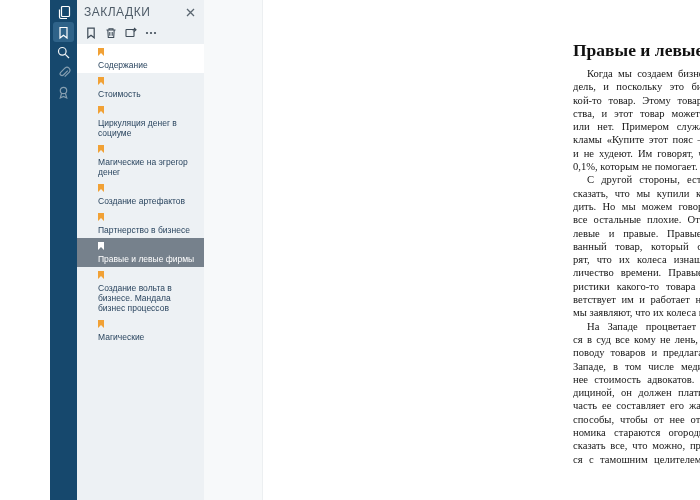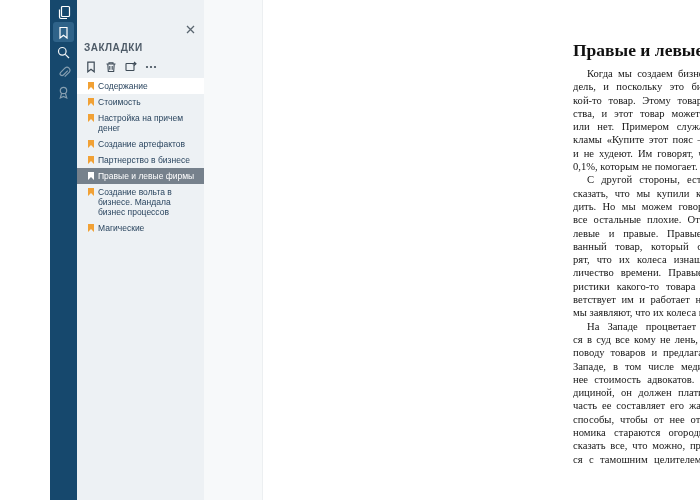--- a/index.html
+++ b/index.html
@@ -14,27 +14,27 @@
   
   .rail{position:absolute; left:50px; top:0; width:27px; height:500px; background:var(--rail-bg);
         display:flex; flex-direction:column; align-items:center; padding-top:2px;}
   .rail-btn{width:21px; height:20px; display:flex; align-items:center; justify-content:center; border-radius:3px;}
   .rail-btn.active{background:var(--rail-active);}
   .rail-btn svg{display:block;}
 
   
   .panel{position:absolute; left:77px; top:0; width:127px; height:500px; background:var(--panel-bg);}
   .panel-header{display:flex; justify-content:space-between; align-items:center; padding:5px 8px 0 7px;}
-  .panel-title{font-size:10px; font-weight:bold; letter-spacing:.5px; color:var(--ui-gray);margin-top:37px;}
+  .panel-title{font-size:12px; font-weight:normal; letter-spacing:.5px; color:var(--ui-gray);}
   .close-btn{display:flex; align-items:center; justify-content:center; width:12px; height:12px; cursor:default;}
   .panel-toolbar{display:flex; align-items:center; gap:7px; padding:7px 8px 4px 7px;}
   .tb-btn{display:flex; align-items:center; justify-content:center; width:13px; height:13px;}
   .bm-list{margin-top:1px;}
-  .bm-row{display:flex; align-items:flex-start; gap:4px; padding:3px 6px 3px 11px;
-          font-size:8.5px; line-height:10px; color:var(--item-text);}
+  .bm-row{display:flex; align-items:flex-start; gap:4px; padding:3px 6px 3px 21px;
+          font-size:8.5px; line-height:10px; color:var(--item-text);flex-direction:column;}
   .bm-marker{flex:none; width:6px; height:8px; margin-top:1px; background:var(--marker);
              clip-path:polygon(0 0,100% 0,100% 100%,50% 62%,0 100%);}
   .bm-row.highlighted{background:#ffffff;}
   .bm-row.selected{background:var(--selected-row); color:#fff;}
   .bm-row.selected .bm-marker{background:#fff;}
 
   
   .viewer-bg{position:absolute; left:204px; top:0; width:58px; height:500px; background:#f7f9fa;}
   .page{position:absolute; left:262px; top:0; width:438px; height:500px; background:#fff; border-left:1px solid #eceff1;}
   .doc{position:absolute; left:310px; top:40px; width:288px;}
@@ -116,21 +116,25 @@
       <div class="bm-row highlighted">
         <span class="bm-marker"></span>
         <span class="bm-label">Содержание</span>
       </div>
       <div class="bm-row normal">
         <span class="bm-marker"></span>
         <span class="bm-label">Стоимость</span>
       </div>
       <div class="bm-row normal">
         <span class="bm-marker"></span>
-        <span class="bm-label">Настройка на причем денег</span>
+        <span class="bm-label">Циркуляция денег в социуме</span>
+      </div>
+      <div class="bm-row normal">
+        <span class="bm-marker"></span>
+        <span class="bm-label">Магические на эгрегор денег</span>
       </div>
       <div class="bm-row normal">
         <span class="bm-marker"></span>
         <span class="bm-label">Создание артефактов</span>
       </div>
       <div class="bm-row normal">
         <span class="bm-marker"></span>
         <span class="bm-label">Партнерство в бизнесе</span>
       </div>
       <div class="bm-row selected">

